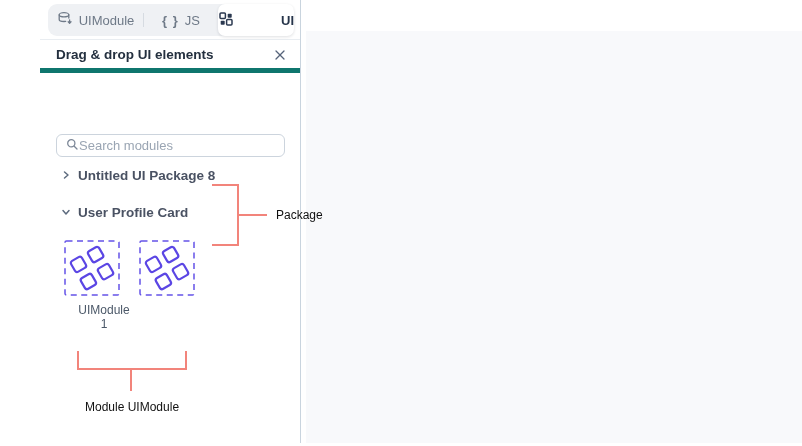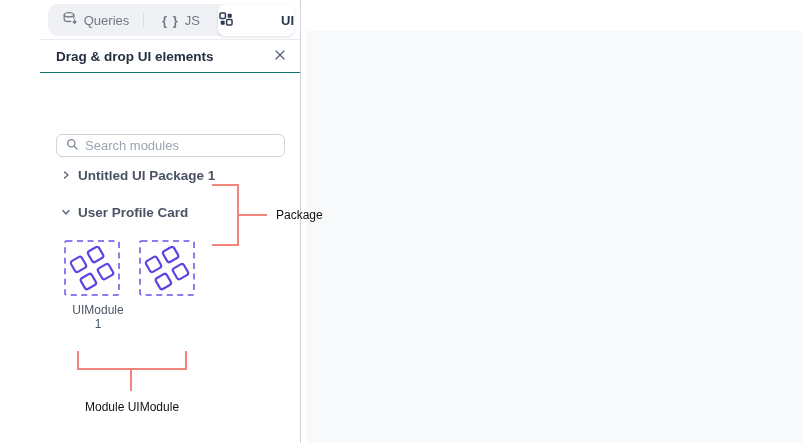--- a/index.html
+++ b/index.html
@@ -20,50 +20,50 @@
             display:flex; align-items:center; }
   .seg { height:32px; display:flex; align-items:center; justify-content:center; gap:6px;
          font-size:13px; color:#6e7987; cursor:pointer; }
   .seg-queries { width:95px; }
   .seg-js { width:74px; }
   .seg-divider { width:1px; height:14px; background:#d6dbe1; }
   .seg-ui { width:76px; background:#fff; border-radius:7px; box-shadow:0 1px 3px rgba(27,38,49,.14);
             color:#26344a; font-weight:600;justify-content:space-between; }
   .js-glyph { font-weight:600; letter-spacing:1px; }
 
-  .phead { position:absolute; left:0; top:40px; width:260px; height:33px; border-bottom:1px solid #0f766e;
+  .phead { position:absolute; left:0; top:40px; width:260px; height:33px; border-bottom:5px solid #0f766e;
            display:flex; align-items:center; }
   .phead-title { margin-left:16px; font-size:13.5px; font-weight:700; color:#24303f; }
   .phead-close { position:absolute; right:8px; top:4px; width:24px; height:24px; display:flex;
                  align-items:center; justify-content:center; cursor:pointer; border-radius:4px; }
 
   .tabsrow { position:absolute; left:0; top:73px; width:260px; height:47px; border-bottom:1px solid #e9edf1;
              display:flex; align-items:center; }
   .tab { font-size:13.5px; cursor:pointer; height:100%; display:flex; align-items:center; position:relative; }
   .tab-widgets { margin-left:8px; color:#6b7684; }
   .tab-modules { margin-left:17px; color:#33404f; font-weight:600; }
   .tab-modules::after { content:""; position:absolute; left:-2px; right:-2px; bottom:0; height:3px; background:#e25a22; }
 
   .search { position:absolute; left:16px; top:134px; width:229px; height:23px; border:1px solid #ccd4dd;
             border-radius:6px; display:flex; align-items:center; background:#fff; }
   .search svg { margin-left:9px; flex:none; }
-  .search input { border:none; outline:none; background:transparent; margin-left:6px; width:180px;
+  .search input { border:none; outline:none; background:transparent; width:180px;
                   font-size:13px; color:#33404f; font-family:"Liberation Sans", sans-serif; }
   .search input::placeholder { color:#9aa5b3; }
 
   .treerow { position:absolute; left:0; width:260px; height:18px; display:flex; align-items:center; cursor:pointer; }
   .treerow .chev { width:12px; height:12px; margin-left:20px; display:flex; align-items:center; justify-content:center; }
   .treerow .tlabel { margin-left:6px; font-size:13.5px; font-weight:600; color:#4a5263; }
   .row-1 { top:166px; } .row-2 { top:203px; }
 
   .mcard { position:absolute; top:240px; width:56px; height:56px; cursor:grab; }
   .mcard-1 { left:24px; } .mcard-2 { left:99px; }
   .mlabel { position:absolute; top:303px; width:56px; font-size:12px; line-height:14px; color:#4b5868;
             text-align:center; word-break:break-all; }
-  .mlabel-1 { left:30px; } .mlabel-2 { left:99px; }
+  .mlabel-1 { left:36px; } .mlabel-2 { left:99px; }
 
   
   .main { position:absolute; left:301px; top:0; width:501px; height:443px; background:#fff; }
   .canvas { position:absolute; left:5px; top:31px; width:496px; height:412px; background:#f8f9fb; }
 
   
   .ann { position:absolute; left:0; top:16px; width:802px; height:446px; pointer-events:none;border-radius:21px; }
   .rline { position:absolute; background:#f2847b; }
   .pkg-top  { left:212px; top:168px; width:27px; height:2px; }
   .pkg-v    { left:237px; top:168px; width:2px;  height:62px; }
@@ -89,21 +89,21 @@
       <div class="segbar">
         <div class="seg seg-queries">
           <span>
             <svg width="16" height="16" viewBox="0 0 16 16" fill="none" stroke="#6f7a88" stroke-width="1.3" stroke-linecap="round">
               <ellipse cx="7" cy="3.8" rx="4.8" ry="2.1"></ellipse>
               <path d="M2.2 3.8 v4.6 c0 1.16 2.15 2.1 4.8 2.1 0.6 0 1.17 -0.05 1.7 -0.14"></path>
               <path d="M11.8 3.8 v3.2"></path>
               <path d="M12.6 8.8 v3.4 M12.6 12.2 l-1.4 -1.4 M12.6 12.2 l1.4 -1.4"></path>
             </svg>
           </span>
-          <span>Queries</span>
+          <span>UIModule</span>
         </div>
         <div class="seg-divider"></div>
         <div class="seg seg-js">
           <span class="js-glyph">{ }</span>
           <span>JS</span>
         </div>
         <div class="seg seg-ui">
           <span>
             <svg width="16" height="16" viewBox="0 0 16 16">
               <rect x="2" y="2" width="5.4" height="5.4" rx="1" fill="none" stroke="#2b3950" stroke-width="1.5"></rect>
@@ -139,21 +139,21 @@
       </span>
       <input type="text" placeholder="Search modules" style="">
     </div>
 
     <div class="treerow row-1">
       <span class="chev">
         <svg width="10" height="10" viewBox="0 0 10 10" fill="none" stroke="#5d6b7e" stroke-width="1.5" stroke-linecap="round" stroke-linejoin="round">
           <polyline points="3.5,2 7,5 3.5,8"></polyline>
         </svg>
       </span>
-      <span class="tlabel">Untitled UI Package 1</span>
+      <span class="tlabel">Untitled UI Package 8</span>
     </div>
 
     <div class="treerow row-2">
       <span class="chev">
         <svg width="10" height="10" viewBox="0 0 10 10" fill="none" stroke="#5d6b7e" stroke-width="1.5" stroke-linecap="round" stroke-linejoin="round">
           <polyline points="2,3.5 5,7 8,3.5"></polyline>
         </svg>
       </span>
       <span class="tlabel">User Profile Card</span>
     </div>

